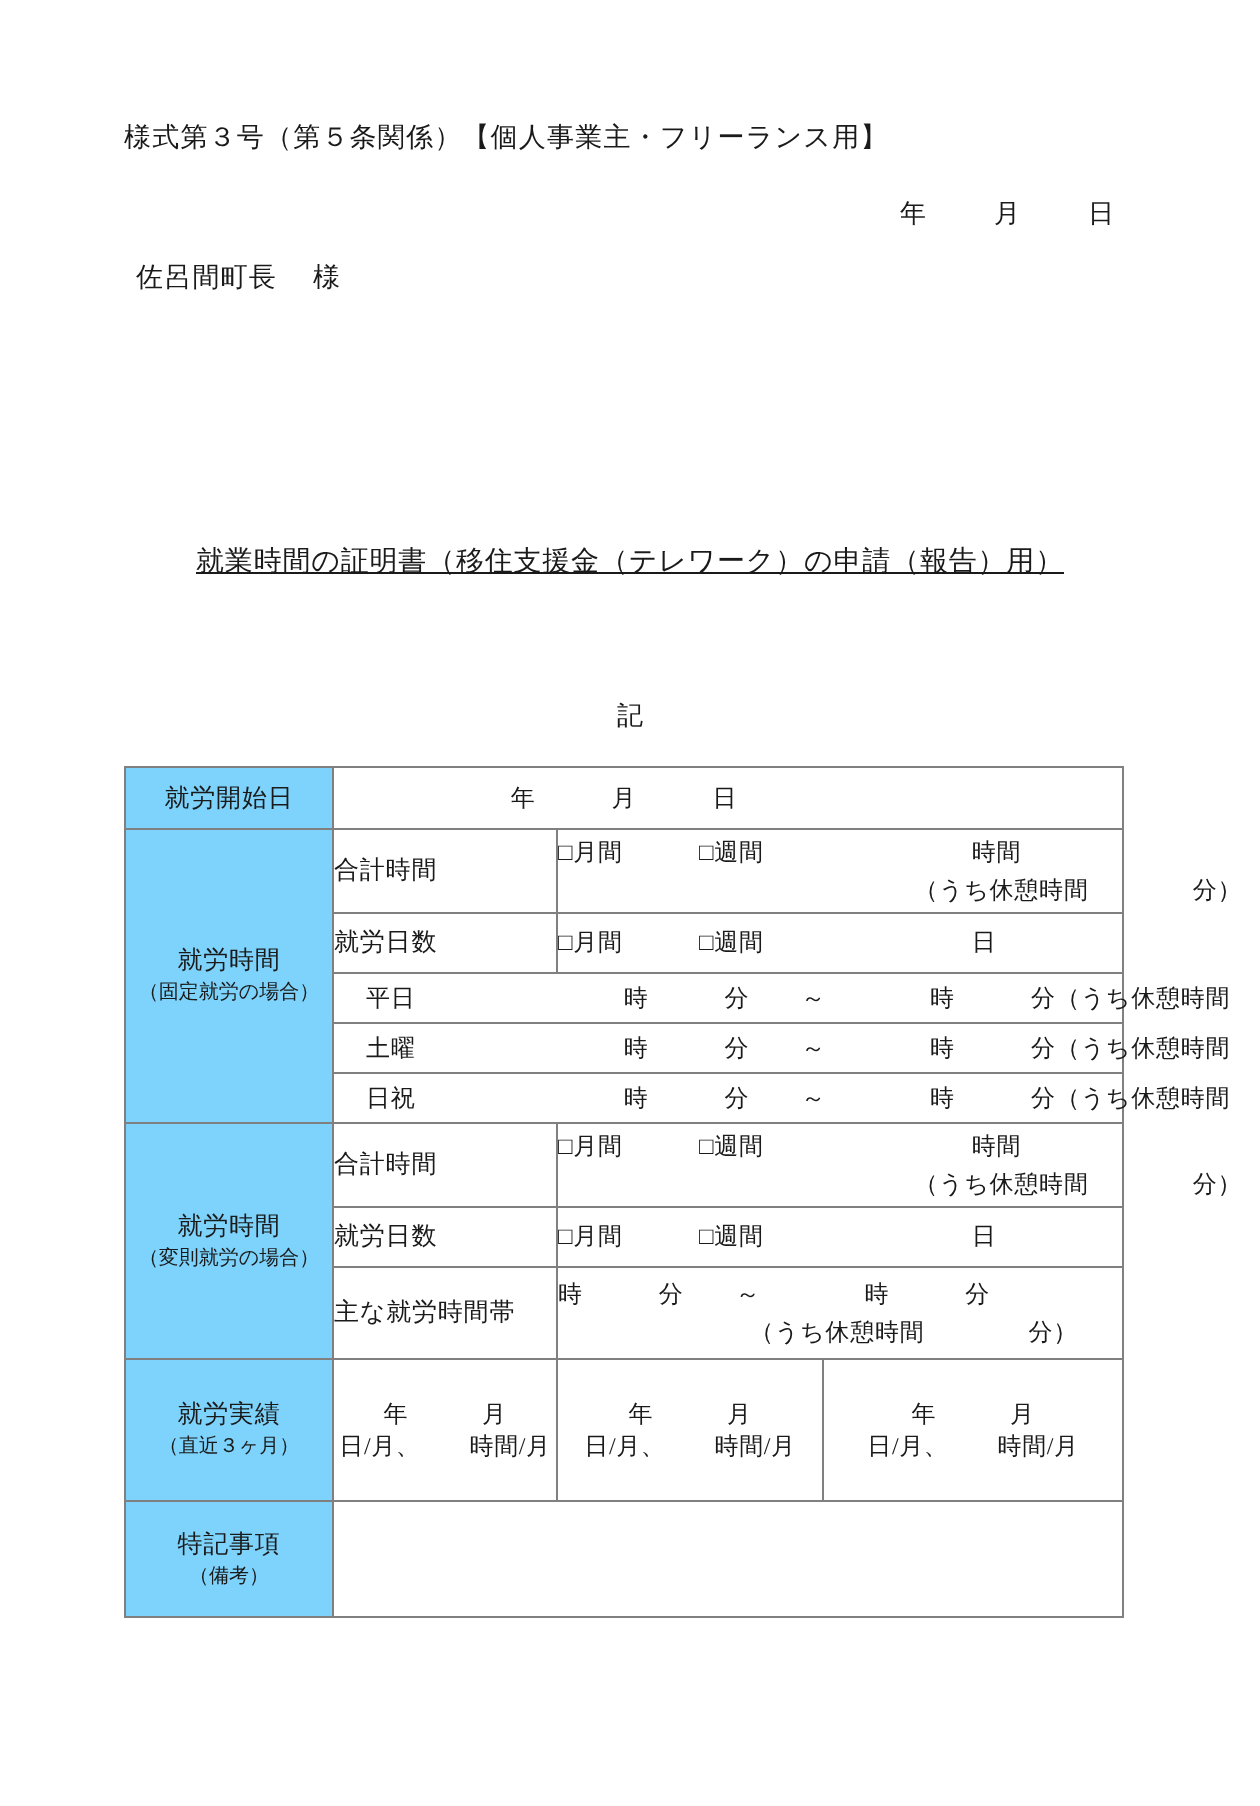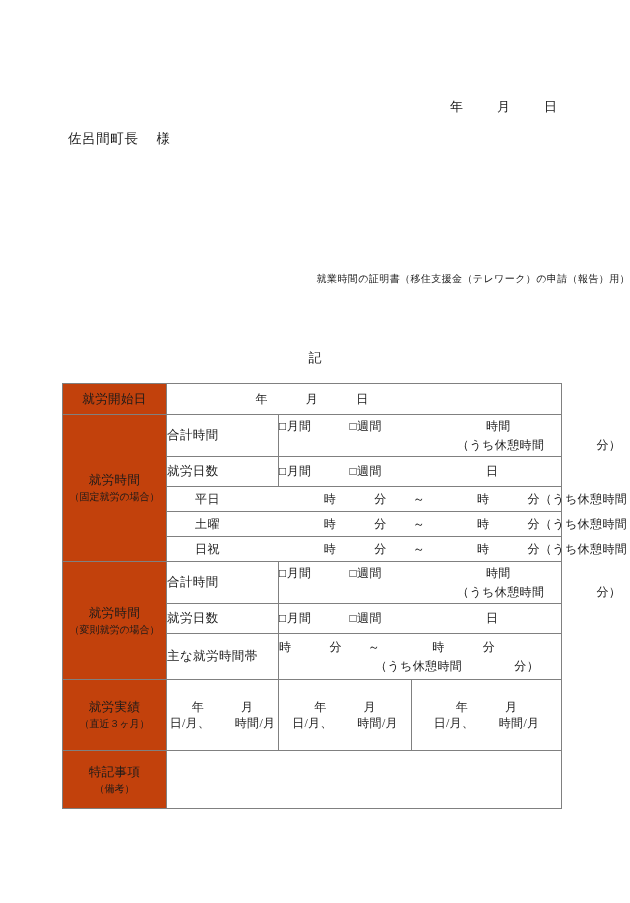--- a/index.html
+++ b/index.html
@@ -59,24 +59,25 @@
     line-height: 17.5px;
     letter-spacing: 0.5px;
   }
   .applicant-block div { white-space: nowrap; }
 
   .doc-title {
     position: absolute;
     left: 0;
     top: 272px;
     width: 630px;
-    text-align: right;
-    font-size: 10px;
+    text-align: center;
+    font-size: 14px;
     letter-spacing: 0.4px;
     white-space: nowrap;
+    text-decoration: underline;
   }
   .statement {
     position: absolute;
     left: 68px;
     top: 314px;
     font-size: 13px;
     letter-spacing: 0.5px;
     white-space: nowrap;
   }
   .ki-mark {
@@ -98,21 +99,21 @@
     table-layout: fixed;
     font-size: 12px;
   }
   .tbl td {
     border: 1px solid #808080;
     padding: 0;
     vertical-align: middle;
     line-height: 1.35;
   }
   .lbl {
-    background: #c2410c;
+    background: #7dd3fc;
     text-align: center;
     font-size: 12.5px;
     letter-spacing: 0.4px;
     padding: 4px 2px;
   }
   .lbl .sub {
     display: block;
     font-size: 10px;
     letter-spacing: 0;
     margin-top: 1px;
@@ -138,36 +139,37 @@
 
   .r-start   { height: 31px; }
   .r-sum     { height: 42px; }
   .r-days    { height: 30px; }
   .r-day     { height: 25px; }
   .r-band    { height: 46px; }
   .r-record  { height: 71px; }
   .r-note    { height: 58px; }
 
   .center { text-align: center; }
-  .daysrow { padding-left: 28px; font-size: 12px; letter-spacing: 0.4px; white-space: nowrap; }
+  .daysrow { padding-left: 16px; font-size: 12px; letter-spacing: 0.4px; white-space: nowrap; }
   .recordcell {
     vertical-align: top;
     padding: 6px 6px 0 6px;
     font-size: 12px;
     letter-spacing: 0.3px;
     line-height: 1.8;
   }
   .recordcell .top { display: block; text-align: center; }
   .recordcell .bot { display: block; text-align: center; }
 </style>
 </head>
 <body>
 
 <div class="page">
 
+  <div class="form-no">様式第３号（第５条関係）【個人事業主・フリーランス用】</div>
 
   <div class="date-line">
     <span>年</span>
     <span class="gap"></span>
     <span>月</span>
     <span class="gap"></span>
     <span>日</span>
   </div>
 
   <div class="addressee">

